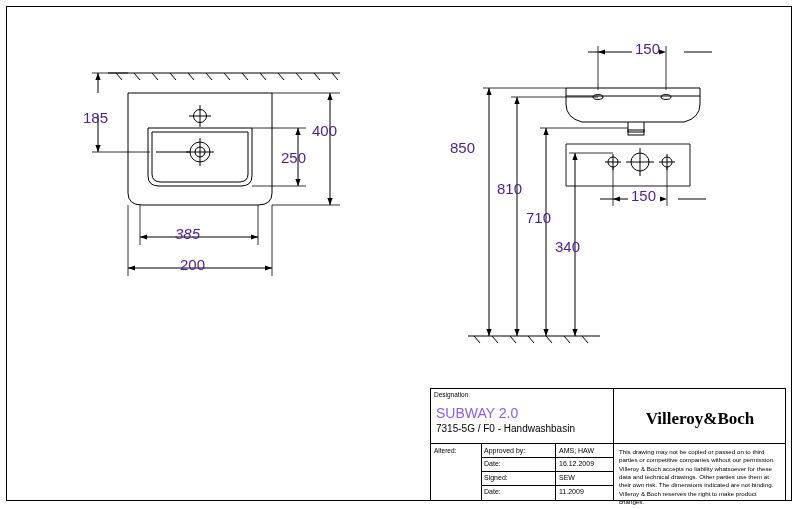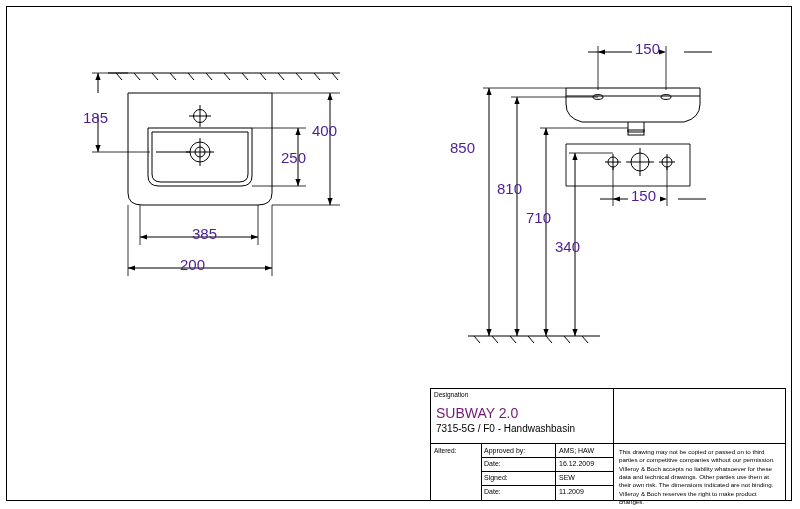--- a/index.html
+++ b/index.html
@@ -60,21 +60,21 @@
     top: 2px;
     font-size: 6.5px;
     font-family: "Liberation Sans", sans-serif;
   }
   .tb-title {
     position: absolute;
     left: 5px;
     top: 16px;
     font-size: 14px;
     font-family: "Liberation Sans", sans-serif;
-    color: #701a75;
+    color: #8b5cf6;
   }
   .tb-subtitle {
     position: absolute;
     left: 5px;
     top: 34px;
     font-size: 10px;
     font-family: "Liberation Sans", sans-serif;
     color: #000;
   }
   .tb-brand {
@@ -252,21 +252,21 @@
       <line x1="667" y1="167" x2="667" y2="206" stroke-width="0.8"></line>
       <path d="M613,199 l7,-2.6 l0,5.2 z" fill="#000" stroke="none"></path>
       <path d="M667,199 l-7,-2.6 l0,5.2 z" fill="#000" stroke="none"></path>
 
     </g>
   </svg>
 
   <div class="dimtext" style="left:83px; top:109px;text-align:center;">185</div>
   <div class="dimtext" style="left:312px; top:122px;">400</div>
   <div class="dimtext" style="left:281px; top:149px;">250</div>
-  <div class="dimtext" style="left:192px; top:225px;">385</div>
+  <div class="dimtext" style="left:175px; top:225px;font-style:italic;">385</div>
   <div class="dimtext" style="left:180px; top:256px;">200</div>
 
   <div class="dimtext" style="left:635px; top:40px;">150</div>
   <div class="dimtext" style="left:450px; top:139px;">850</div>
   <div class="dimtext" style="left:497px; top:180px;">810</div>
   <div class="dimtext" style="left:526px; top:209px;">710</div>
   <div class="dimtext" style="left:555px; top:238px;">340</div>
   <div class="dimtext" style="left:631px; top:187px;">150</div>
 
   <div class="titleblock">
@@ -279,20 +279,21 @@
     <div class="tb-line" style="left:182px; top:54px; width:1px; height:57px;"></div>
     <div class="tb-line" style="left:124px; top:54px; width:1px; height:57px;"></div>
 
     <div class="tb-line" style="left:50px; top:68px; width:132px; height:1px;"></div>
     <div class="tb-line" style="left:50px; top:82px; width:132px; height:1px;"></div>
     <div class="tb-line" style="left:50px; top:96px; width:132px; height:1px;"></div>
 
     <div class="tb-desig-label">Designation</div>
     <div class="tb-title">SUBWAY 2.0</div>
     <div class="tb-subtitle">7315-5G / F0 - Handwashbasin</div>
+    <div class="tb-brand">Villeroy&amp;Boch</div>
 
     <div class="tb-altered">Altered:</div>
 
     <div class="tb-cell" style="left:53px; top:58px;">Approved by:</div>
     <div class="tb-cell" style="left:128px; top:58px;">AMS; HAW</div>
 
     <div class="tb-cell" style="left:53px; top:71px;">Date:</div>
     <div class="tb-cell" style="left:128px; top:71px;">16.12.2009</div>
 
     <div class="tb-cell" style="left:53px; top:85px;">Signed:</div>

